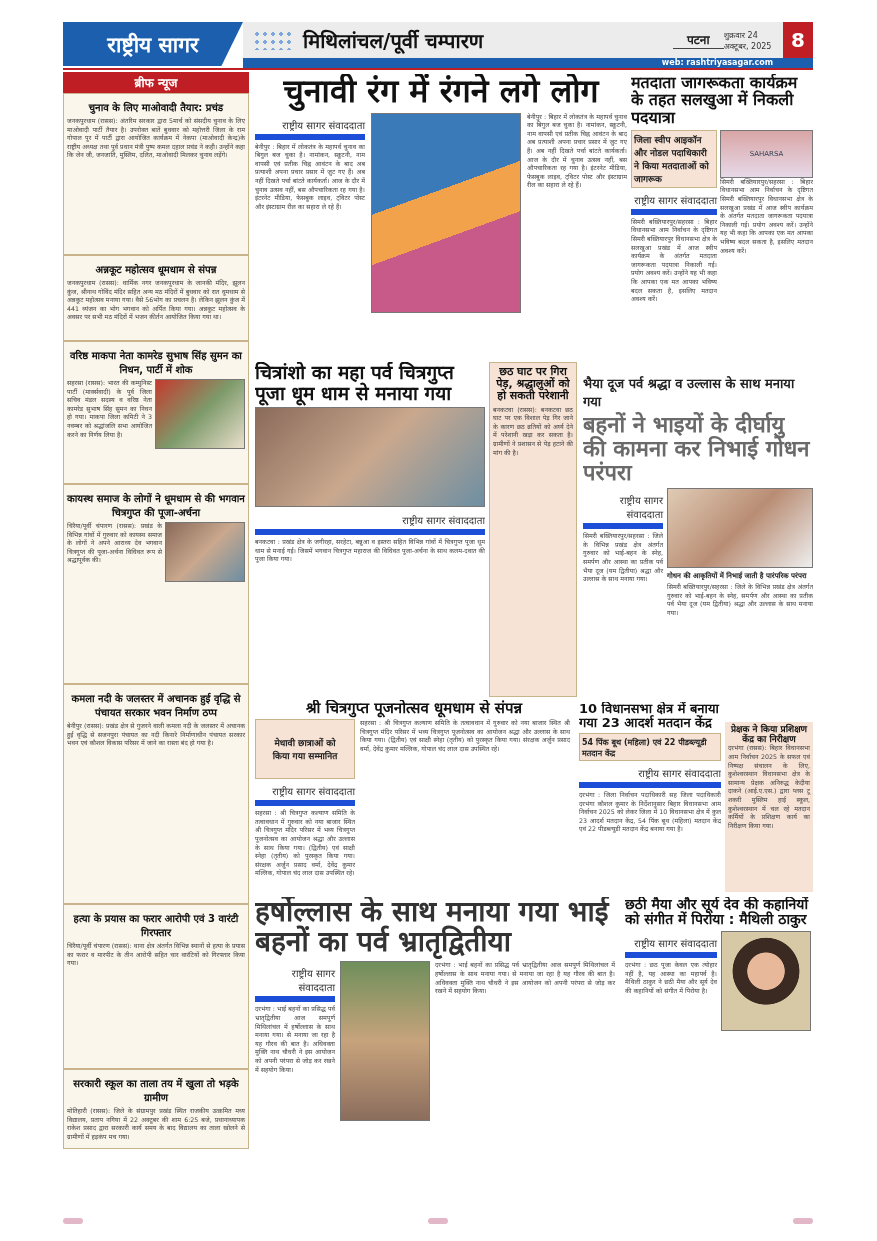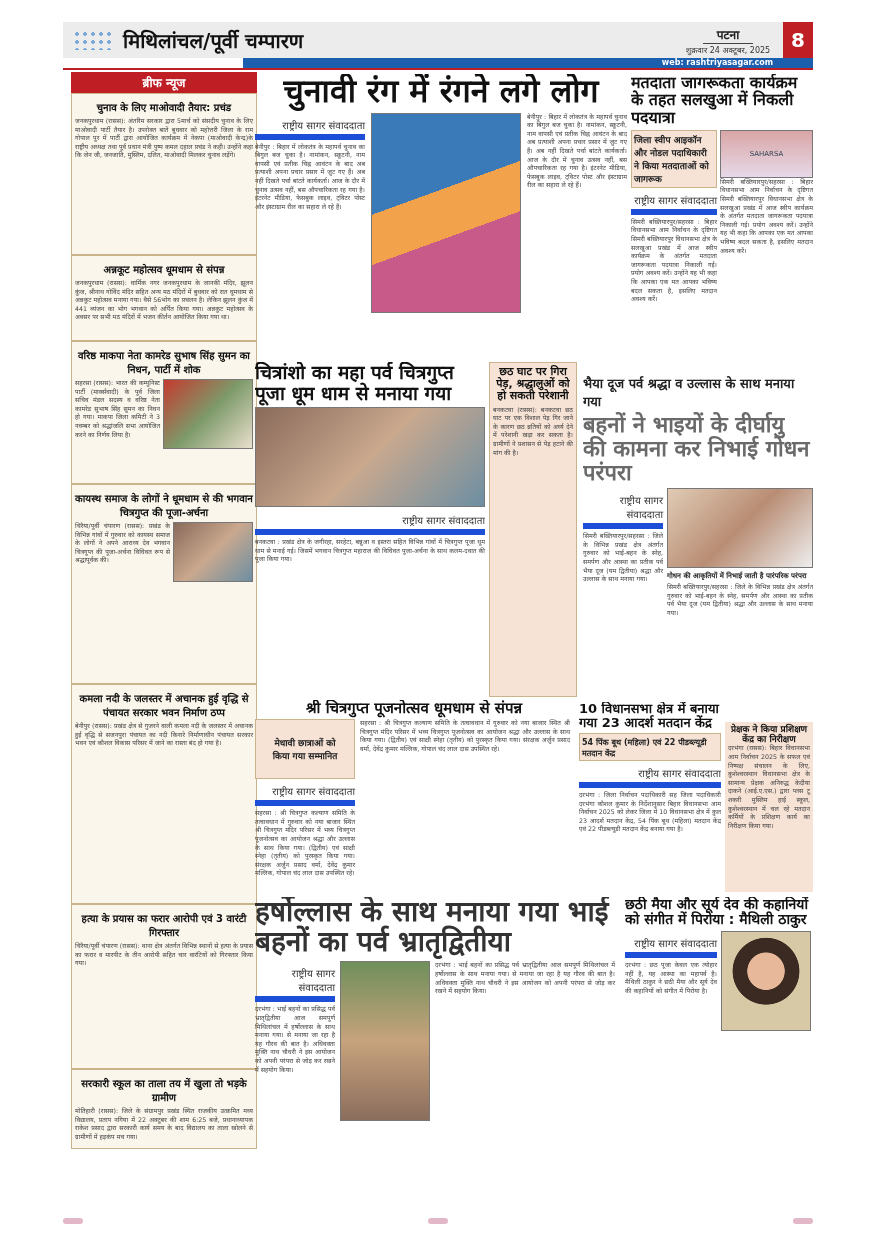--- a/index.html
+++ b/index.html
@@ -2,21 +2,21 @@
 <html><head>
 <meta charset="utf-8">
 <style>
 *{box-sizing:border-box;margin:0;padding:0}
 body{width:877px;height:1241px;background:#fff;font-family:"DejaVu Sans",sans-serif;color:#222;position:relative;overflow:hidden}
 .page{position:absolute;left:63px;top:22px;width:750px;height:1205px}
 .mast{position:absolute;left:0;top:0;width:750px;height:44px;display:flex}
 .mast .brand{width:180px;height:44px;background:#1b5fae;color:#fff;font-weight:bold;font-size:21px;display:flex;align-items:center;justify-content:center;clip-path:polygon(0 0,100% 0,88% 100%,0 100%);font-family:"DejaVu Serif",serif}
 .mast .band{flex:1;height:36px;background:#ececec;display:flex;align-items:center;padding-left:60px;font-weight:bold;font-size:20px;color:#111;font-family:"DejaVu Serif",serif;position:relative}
 .mast .dots{position:absolute;left:10px;top:8px;width:40px;height:20px;background:radial-gradient(circle,#7aa8da 30%,transparent 32%) 0 0/8px 8px}
-.mast .datebox{width:110px;height:36px;background:#ececec;display:flex;flex-direction:column;align-items:center;justify-content:center}
+.mast .datebox{width:110px;height:36px;background:#ececec;display:flex;flex-direction:row;align-items:center;justify-content:center}
 .mast .city{font-size:12px;font-weight:bold;border-bottom:1px solid #444;padding:0 14px}
 .mast .date{font-size:8px;color:#333}
 .mast .pno{width:30px;height:36px;background:#c01e25;color:#fff;font-weight:bold;font-size:20px;display:flex;align-items:center;justify-content:center}
 .bluebar{position:absolute;left:180px;top:36px;width:570px;height:10px;background:#1b5fae;color:#fff;font-size:8px;font-weight:bold;text-align:right;padding-right:40px;line-height:10px}
 .redline{position:absolute;left:0;top:46px;width:750px;height:2px;background:#c01e25}
 .col{position:absolute}
 .kicker{background:#c01e25;color:#fff;font-weight:bold;text-align:center;font-size:12px;padding:2px 0}
 .box{border:1px solid #c9b38a;background:#faf6ec;padding:3px}
 h3{font-size:10px;text-align:center;font-weight:bold;color:#111;margin:3px 0}
 h2{font-weight:bold;color:#111;line-height:1.08}
@@ -26,34 +26,35 @@
 .pink{background:#f7e3d6;border:1px solid #c9b38a}
 .grey{color:#6a6a6a}
 .footer{position:absolute;left:0;bottom:0;width:750px;height:12px;display:flex;justify-content:space-between;align-items:center}
 .footer span{width:20px;height:6px;border-radius:3px;background:#e2b7c8}
 </style>
 </head>
 <body>
 
 <div class="page">
   <div class="mast">
+    <div class="brand">राष्ट्रीय सागर</div>
     <div class="band">
       <span class="dots"></span>
       <span>मिथिलांचल/पूर्वी चम्पारण</span>
     </div>
     <div class="datebox">
       <span class="city">पटना</span>
       <span class="date">शुक्रवार 24 अक्टूबर, 2025</span>
     </div>
     <div class="pno">8</div>
   </div>
   <div class="bluebar">web: rashtriyasagar.com</div>
   <div class="redline"></div>
 
-  <div class="col" style="left:8px;top:50px;width:186px">
+  <div class="col" style="left:0;top:50px;width:186px">
     <div class="kicker">ब्रीफ न्यूज</div>
     <div class="box" style="height:162px;overflow:hidden">
       <h3>चुनाव के लिए माओवादी तैयार: प्रचंड</h3>
       <p class="txt">जनकपुरधाम (रासस): अंतरिम सरकार द्वारा 5मार्च को संसदीय चुनाव के लिए माओवादी पार्टी तैयार है। उपरोक्त बातें बुधवार को महोत्तरी जिला के राम गोपाल पुर में पार्टी द्वारा आयोजित कार्यक्रम में नेकपा (माओवादी केन्द्र)के राष्ट्रीय अध्यक्ष तथा पूर्व प्रधान मंत्री पुष्प कमल दहाल प्रचंड ने कही। उन्होंने कहा कि जेन जी, जनजाति, मुस्लिम, दलित, माओवादी मिलकर चुनाव लड़ेंगे।</p>
     </div>
     <div class="box" style="height:86px;overflow:hidden">
       <h3>अन्नकूट महोत्सव धूमधाम से संपन्न</h3>
       <p class="txt">जनकपुरधाम (रासस): धार्मिक नगर जनकपुरधाम के जानकी मंदिर, झूलन कुंज, श्रीनाथ गोविंद मंदिर सहित अन्य मठ मंदिरों में बुधवार को रात धूमधाम से अन्नकूट महोत्सव मनाया गया। वैसे 56भोग का प्रचलन है। लेकिन झूलन कुंज में 441 व्यंजन का भोग भगवान को अर्पित किया गया। अन्नकूट महोत्सव के अवसर पर सभी मठ मंदिरों में भजन कीर्तन आयोजित किया गया था।</p>
     </div>
     <div class="box" style="height:143px;overflow:hidden">

